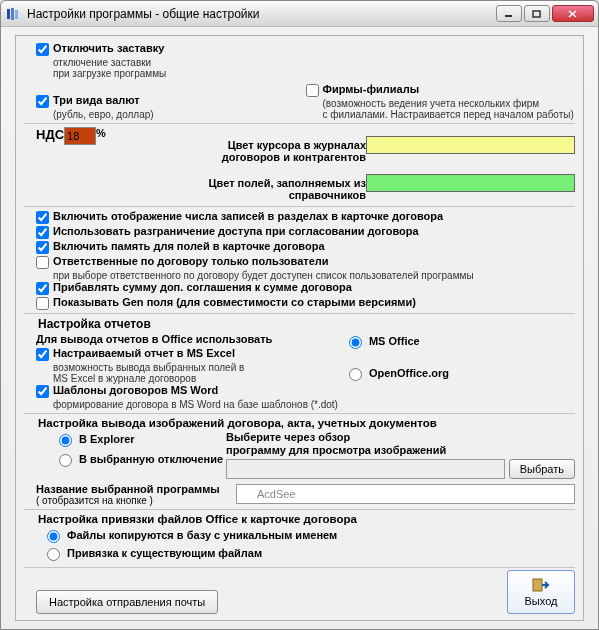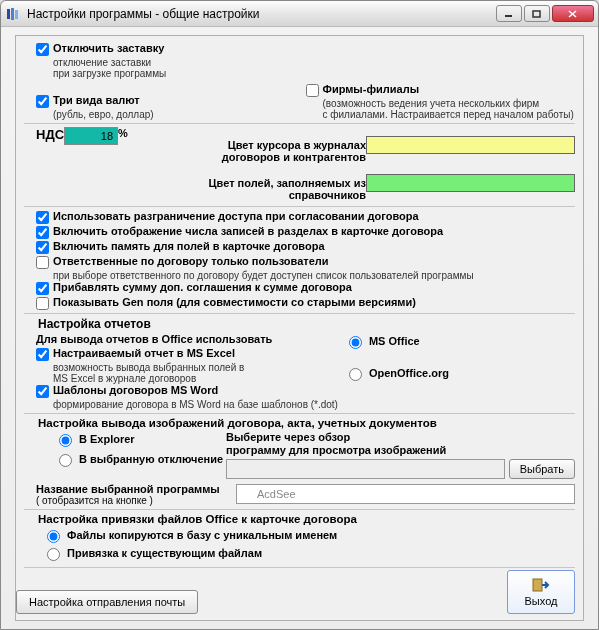--- a/index.html
+++ b/index.html
@@ -51,43 +51,43 @@
   .row { display: flex; align-items: flex-start; }
   .col { flex: 1; }
   .chk-line { display: flex; align-items: flex-start; margin-bottom: 1px; }
   .chk-line input[type=checkbox], .chk-line input[type=radio] { margin: 1px 4px 0 0; }
   .lbl-bold { font-weight: bold; font-size: 11px; }
   .lbl-sub { font-size: 10px; color: #333; margin-left: 17px; line-height: 1.1; }
   .sep { border-top: 1px solid #c5c5c5; margin: 3px 0; }
   .section-title { font-weight: bold; font-size: 12px; margin: 2px 0 2px 2px; }
   .nds-row { display: flex; }
   .nds-input {
-    width: 54px; height: 18px; border: 1px solid #888; text-align: right; padding-right: 4px;
-    font-family: inherit; font-size: 11px; background: #14b8a6;
+    width: 32px; height: 18px; border: 1px solid #888; text-align: right; padding-right: 16px;
+    font-family: inherit; font-size: 11px; background: #c2410c;
   }
   .color-row { display: flex; align-items: center; margin-bottom: 2px; }
   .color-lbl { width: 190px; text-align: right; font-size: 11px; font-weight: bold; line-height: 1.1; margin-top: 12px; }
   .color-swatch {
     flex: 1; height: 18px; border: 1px solid #666;
   }
   .indent { margin-left: 12px; align-items: flex-end; }
   .radio-col { display: flex; flex-direction: column; gap: 16px; margin-left: 6px; }
   .radio-line { display: flex; align-items: center; gap: 4px; }
   .office-row { display: flex; align-items: flex-start; }
   .img-choose-row { display: flex; align-items: center; gap: 4px; }
   .txt-input {
     height: 20px; border: 1px solid #999; background: #fff; font-family: inherit; font-size: 11px; padding: 0 20px;
   }
   .txt-input.gray { background: #eee; }
   .btn {
     border: 1px solid #8a8a8a; background: linear-gradient(to bottom, #fdfdfd, #e2e2e2);
     border-radius: 3px; padding: 3px 10px; font-family: inherit; font-size: 11px; cursor: default;
   }
   .bottom-row {
-    position: absolute; left: 0; right: 8px; bottom: 6px;
+    position: absolute; left: 20px; right: 8px; bottom: 6px;
     display: flex; justify-content: space-between; align-items: flex-end; gap: 28px;
   }
   .exit-btn {
     width: 68px; height: 44px;
     border: 1px solid #7a9adf; border-radius: 3px;
     background: linear-gradient(to bottom, #fefefe, #e9f0fb);
     display: flex; flex-direction: column; align-items: center; justify-content: center;
     font-size: 11px; cursor: default;
   }
   .dotted-focus { outline: 1px dotted #000; outline-offset: -1px; padding: 0 2px; }
@@ -174,25 +174,25 @@
           <div class="color-swatch" id="sw2" style="background: rgb(119, 238, 119);"></div>
         </div>
       </div>
     </div>
 
     <div class="sep"></div>
 
     <div class="indent">
       <div class="chk-line">
           <input type="checkbox" checked="" style="">
+          <span class="lbl-bold">Включить отображение числа записей в разделах в карточке договора</span>
+        </div>
+      <div class="chk-line">
+          <input type="checkbox" checked="" style="">
           <span class="lbl-bold">Использовать разграничение доступа при согласовании договора</span>
-        </div>
-      <div class="chk-line">
-          <input type="checkbox" checked="" style="">
-          <span class="lbl-bold">Включить отображение числа записей в разделах в карточке договора</span>
         </div>
       <div class="chk-line">
           <input type="checkbox" checked="" style="">
           <span class="lbl-bold">Включить память для полей в карточке договора</span>
         </div>
       <div class="chk-line">
           <input type="checkbox" style="">
           <span class="lbl-bold">Ответственные по договору только пользователи</span>
         </div>
       <div class="lbl-sub">при выборе ответственного по договору будет доступен  список пользователей программы</div>

